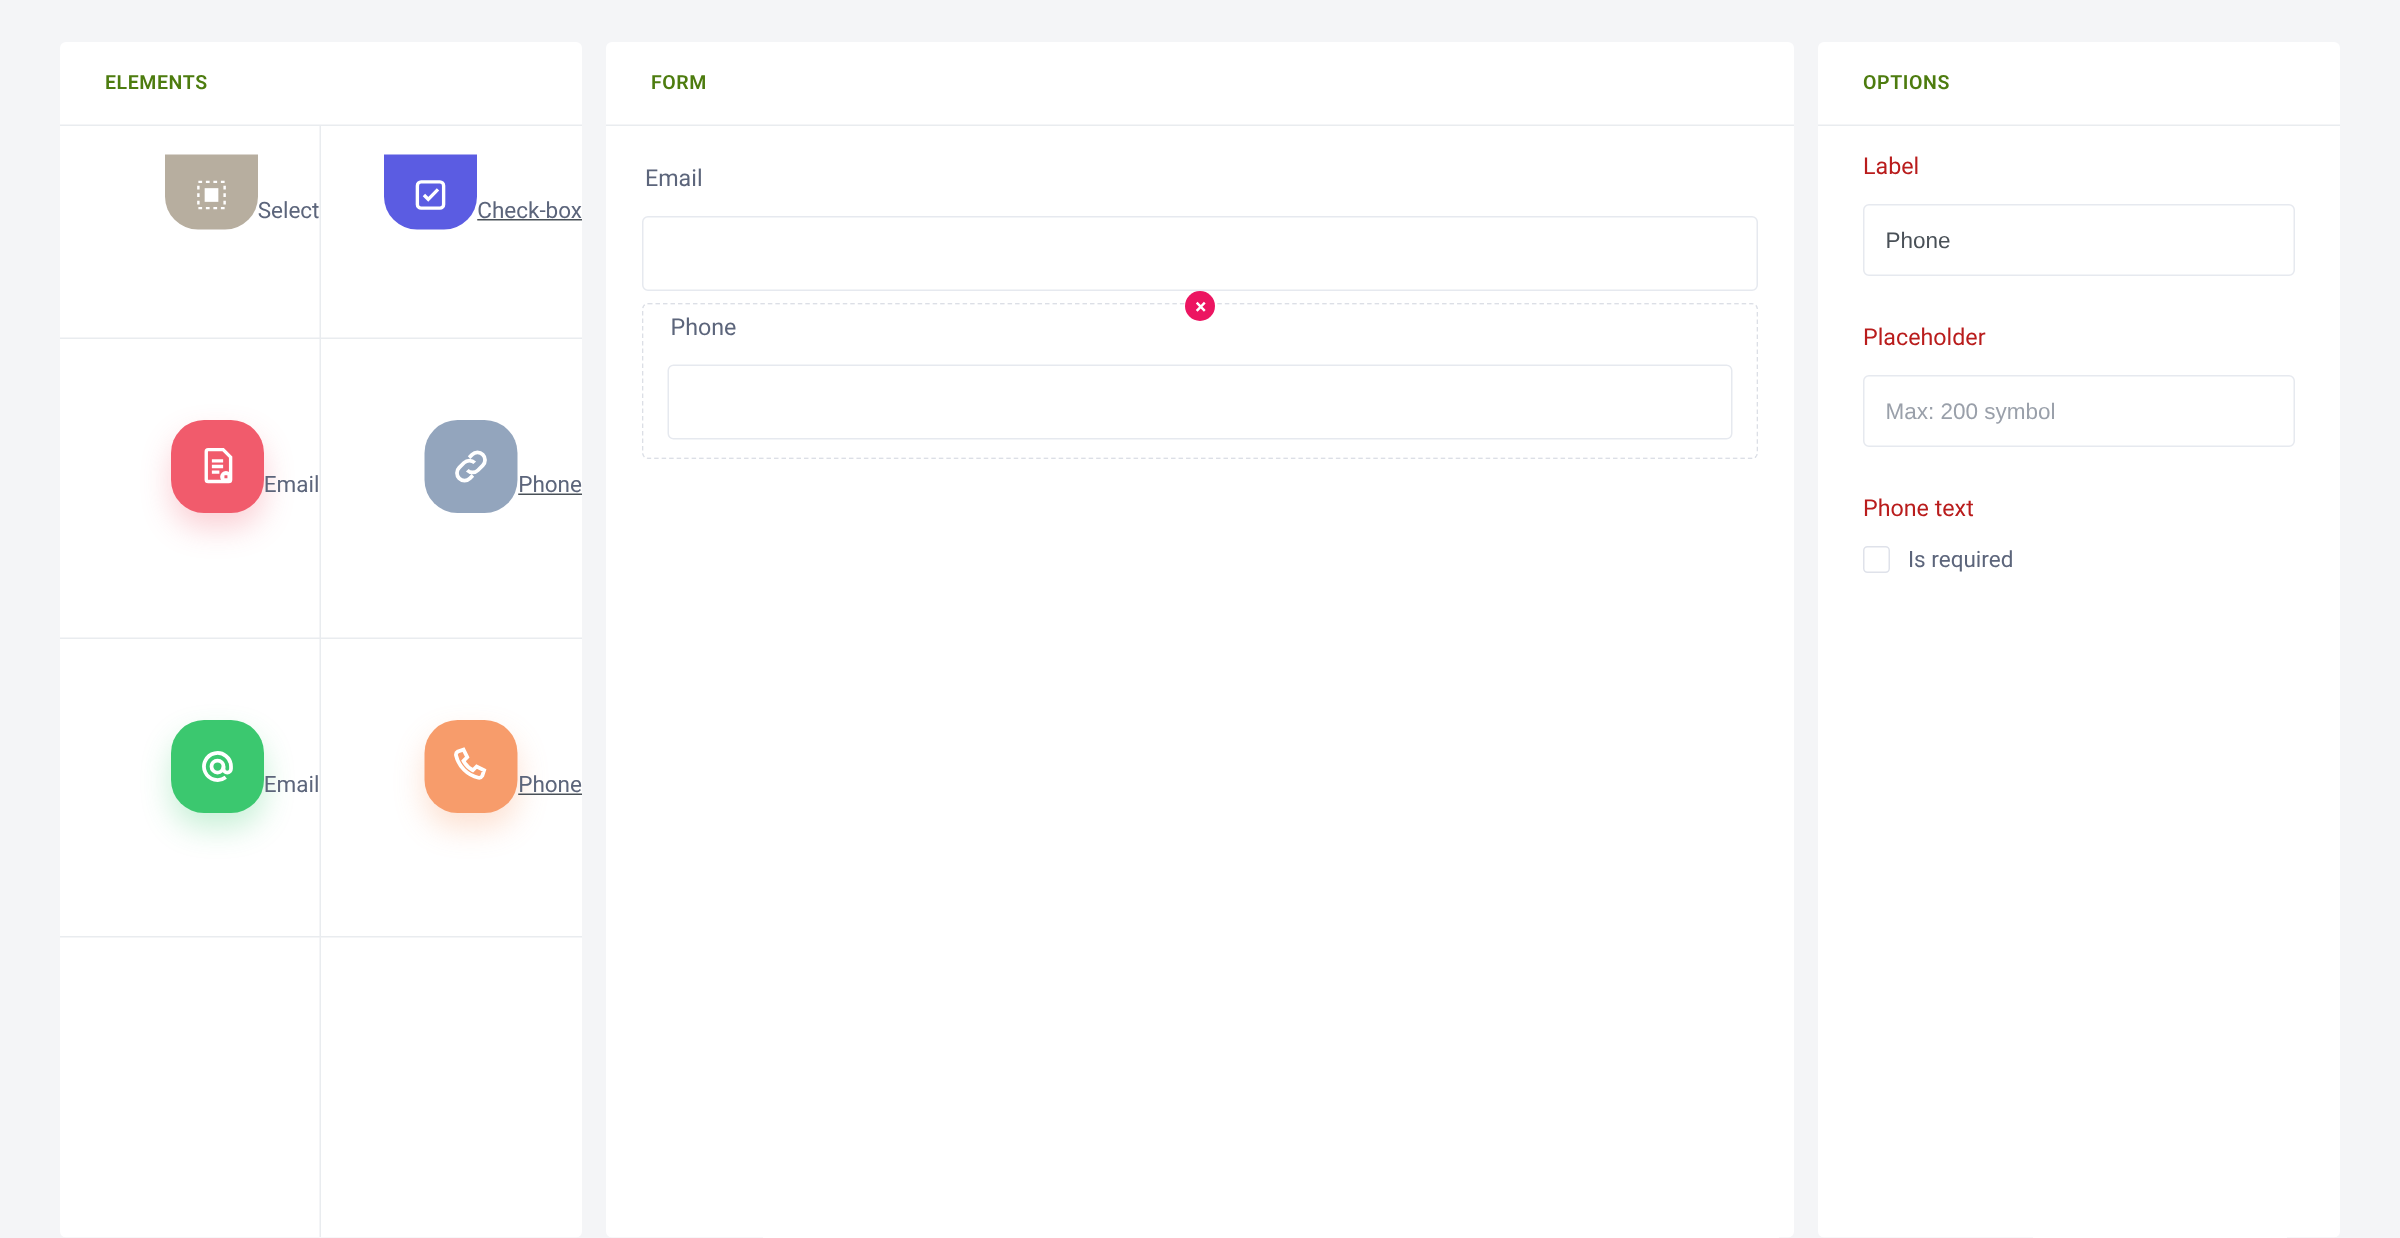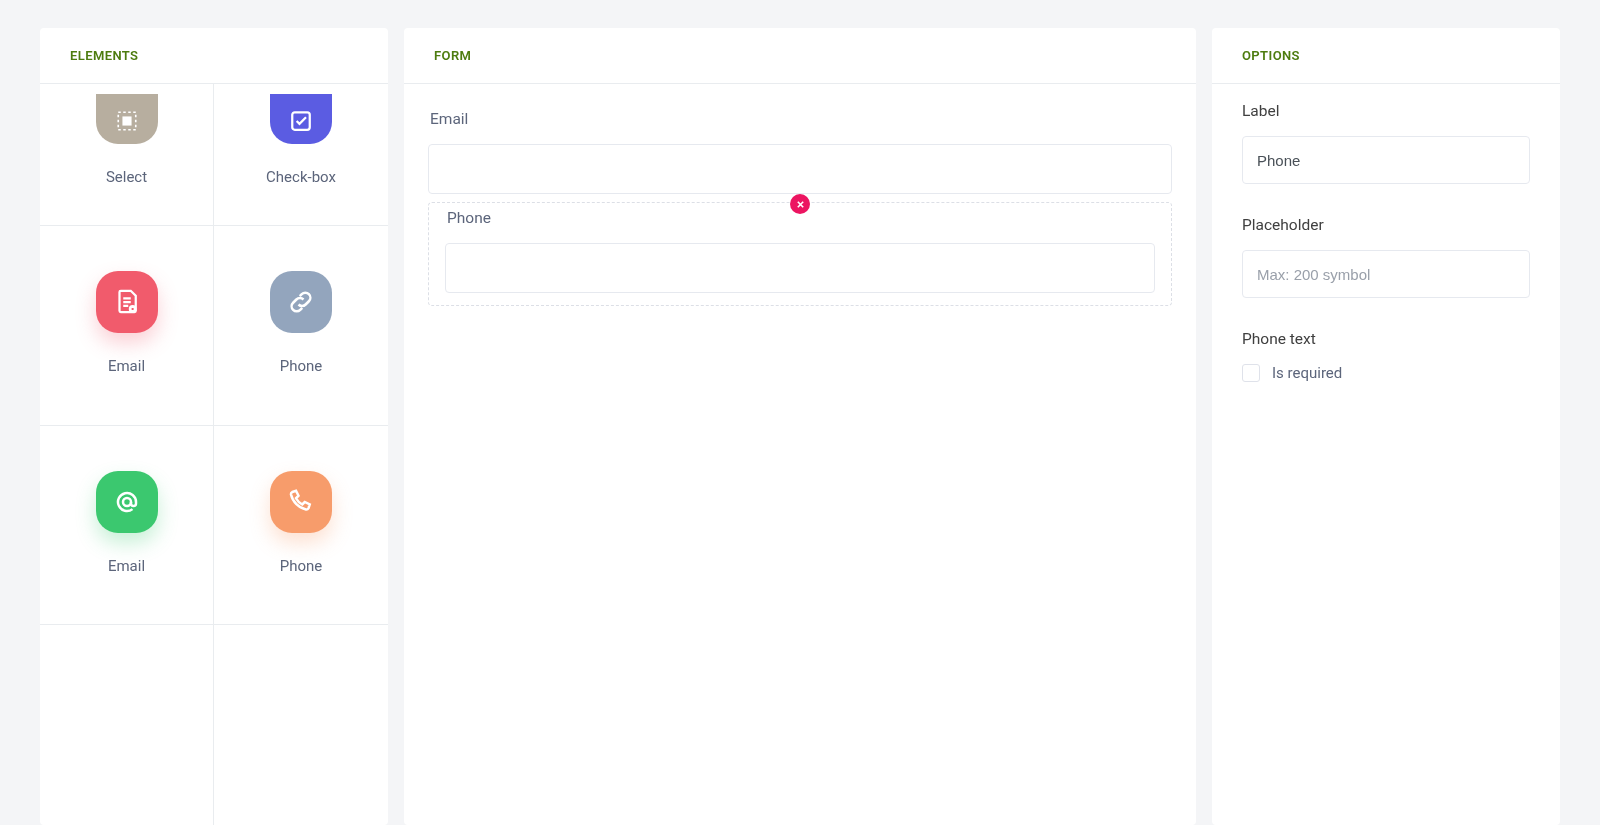--- a/index.html
+++ b/index.html
@@ -35,28 +35,28 @@
 .elements-grid {
   display: grid;
   grid-template-columns: 1fr 1fr;
   flex: 1;
   overflow: hidden;
 }
 .el-cell {
   border-right: 1px solid #e9ecef;
   border-bottom: 1px solid #e9ecef;
   display: flex;
-  flex-direction: column;
+  flex-direction: row;
   align-items: center;
-  justify-content: center;
+  justify-content: flex-end;
   padding: 24px 0 28px 0;
   cursor: grab;
   min-height: 186px;
 }
-.el-cell:nth-child(2n) { border-right: none; }
+.el-cell:nth-child(2n) { border-right: none; text-decoration: underline; }
 .el-icon {
   width: 62px;
   height: 62px;
   border-radius: 22px;
   display: flex;
   align-items: center;
   justify-content: center;
   margin-bottom: 24px;
 }
 .el-row-top .el-icon { margin-bottom: 24px; height: 50px; width: 62px; border-top-left-radius: 0; border-top-right-radius: 0; padding-top:4px;}
@@ -101,21 +101,21 @@
   width: 20px; height: 20px;
   border-radius: 50%;
   background: #ec1561;
   display: flex; align-items: center; justify-content: center;
   cursor: pointer;
 }
 .del-btn svg { width: 9px; height: 9px; }
 
 
 .opts-body { padding: 18px 30px; }
-.opt-label { font-size: 15.5px; color: #404040; margin-bottom: 16px; }
+.opt-label { font-size: 15.5px; color: #b91c1c; margin-bottom: 16px; }
 .opt-input {
   width: 100%;
   height: 48px;
   border: 1px solid #e6e9ef;
   border-radius: 4px;
   padding: 0 14px;
   font-size: 15px;
   color: #495057;
   margin-bottom: 32px;
 }

